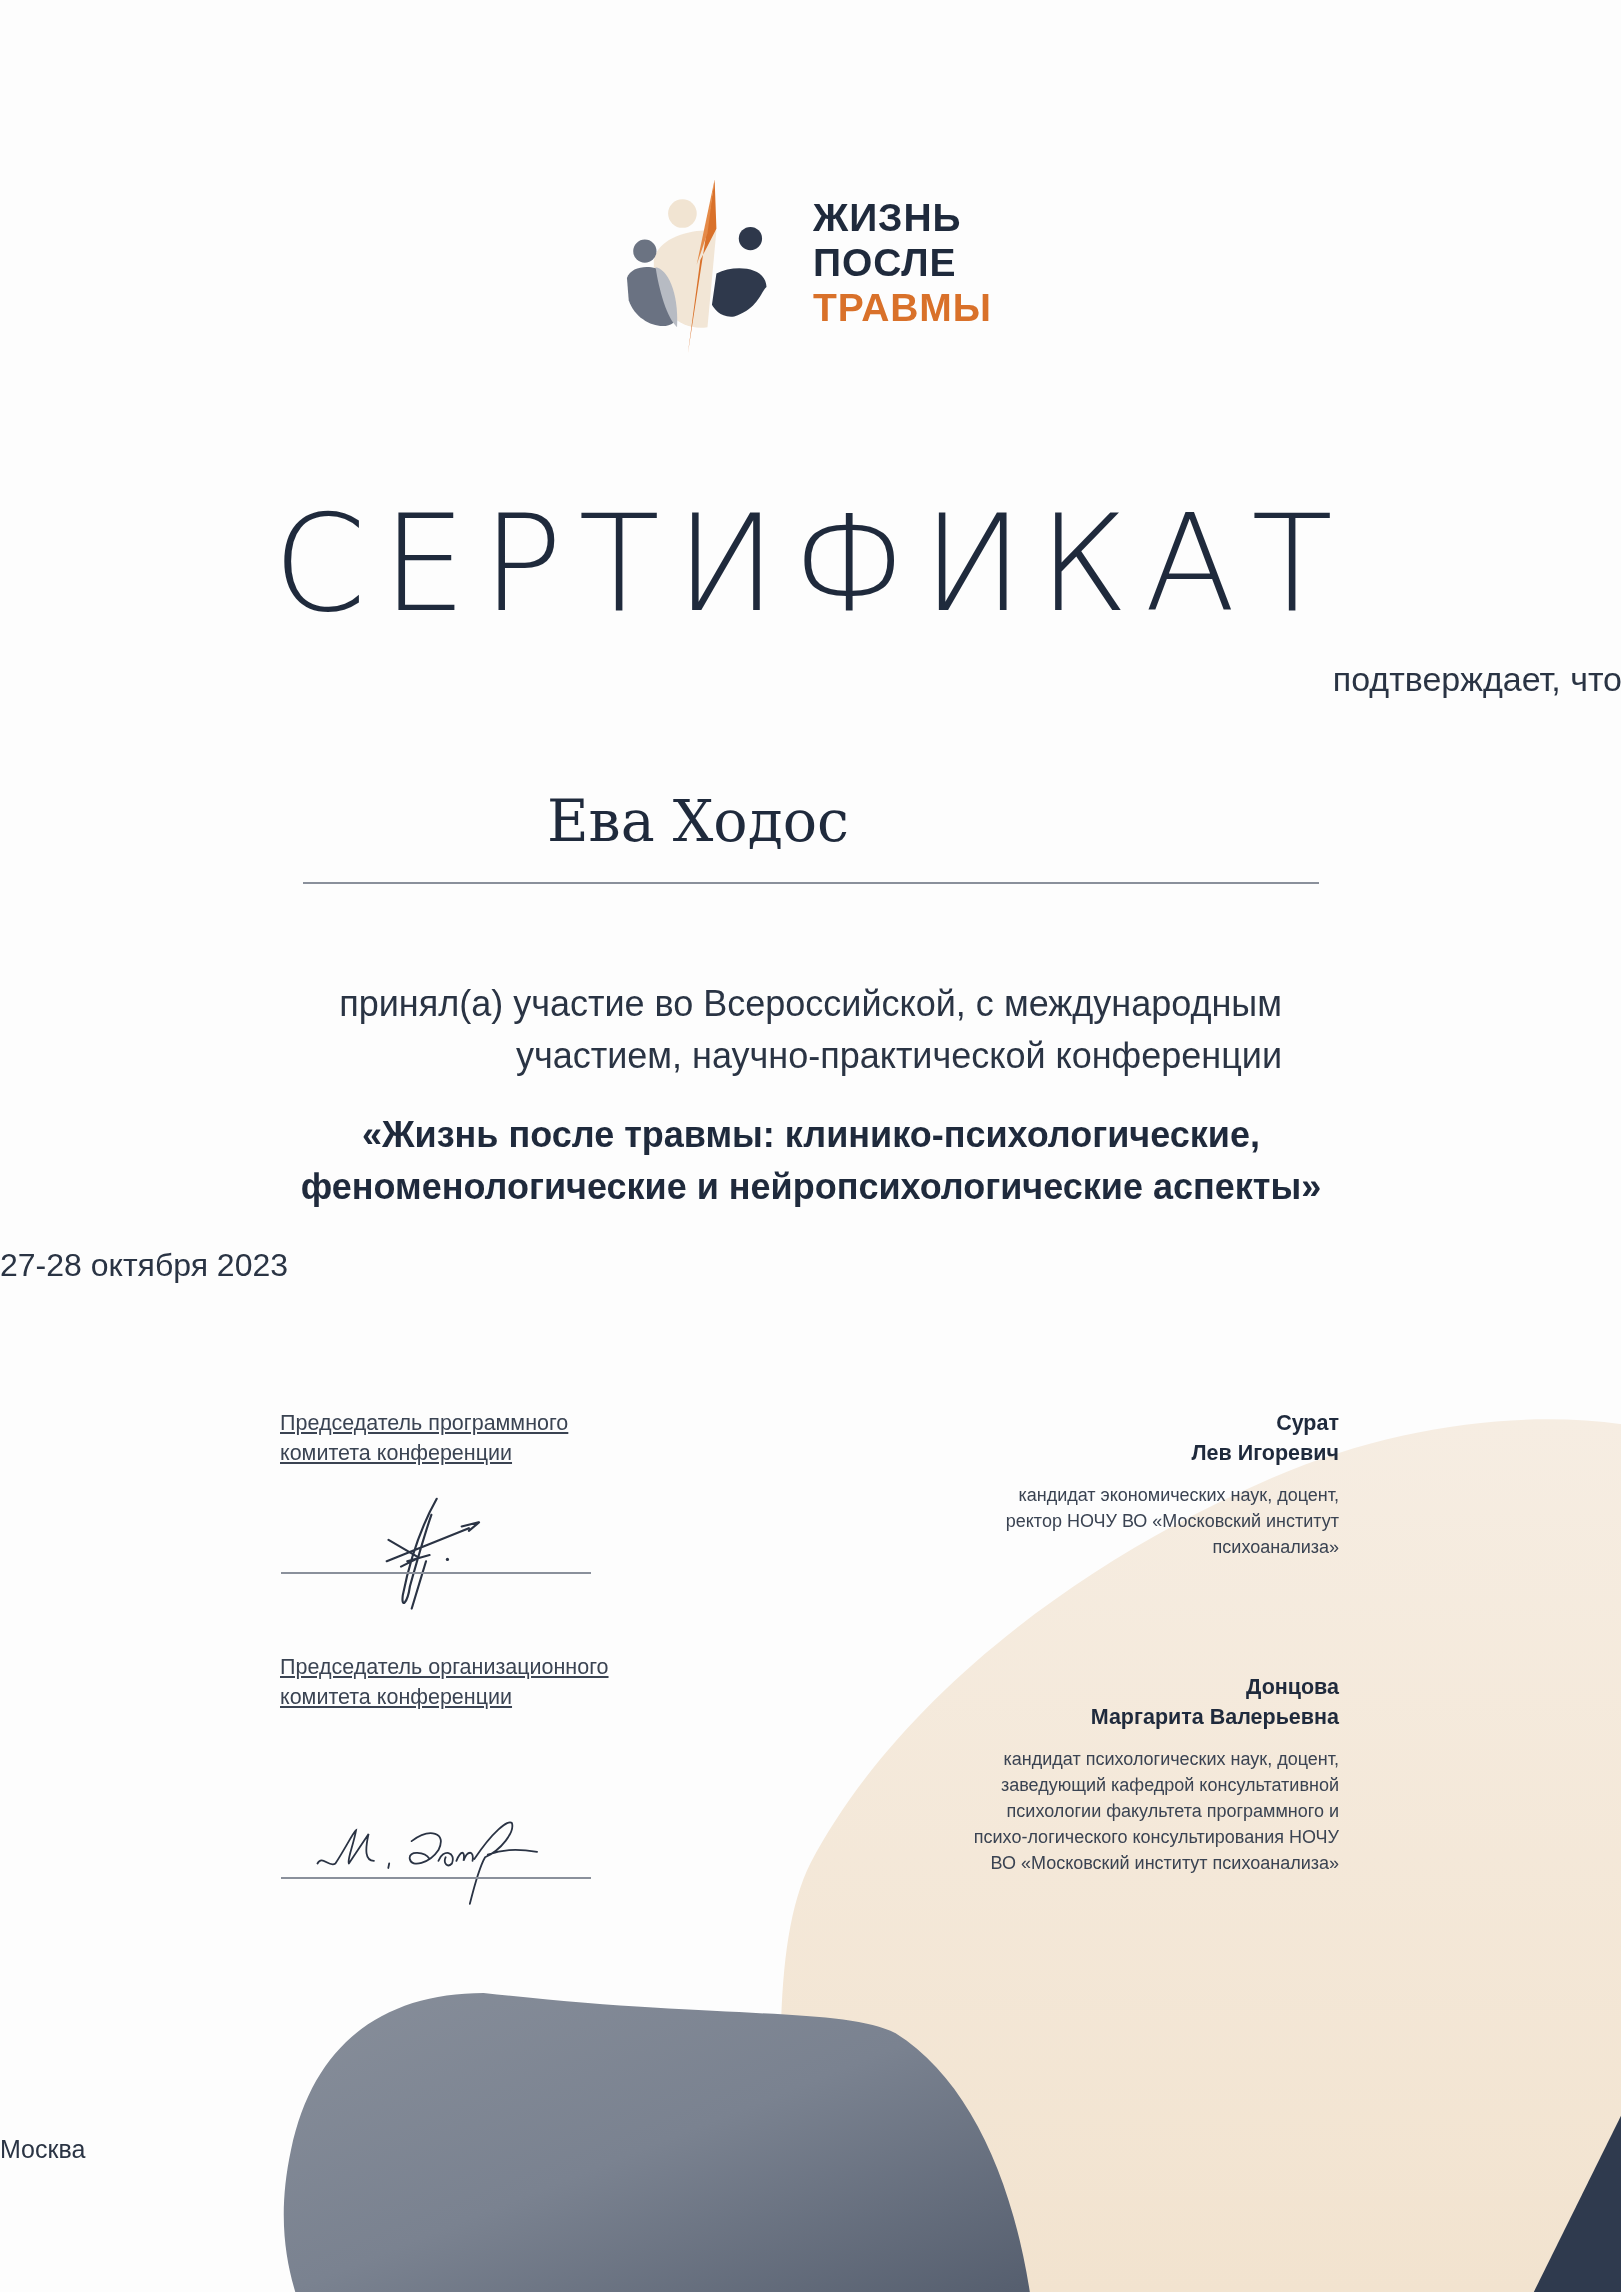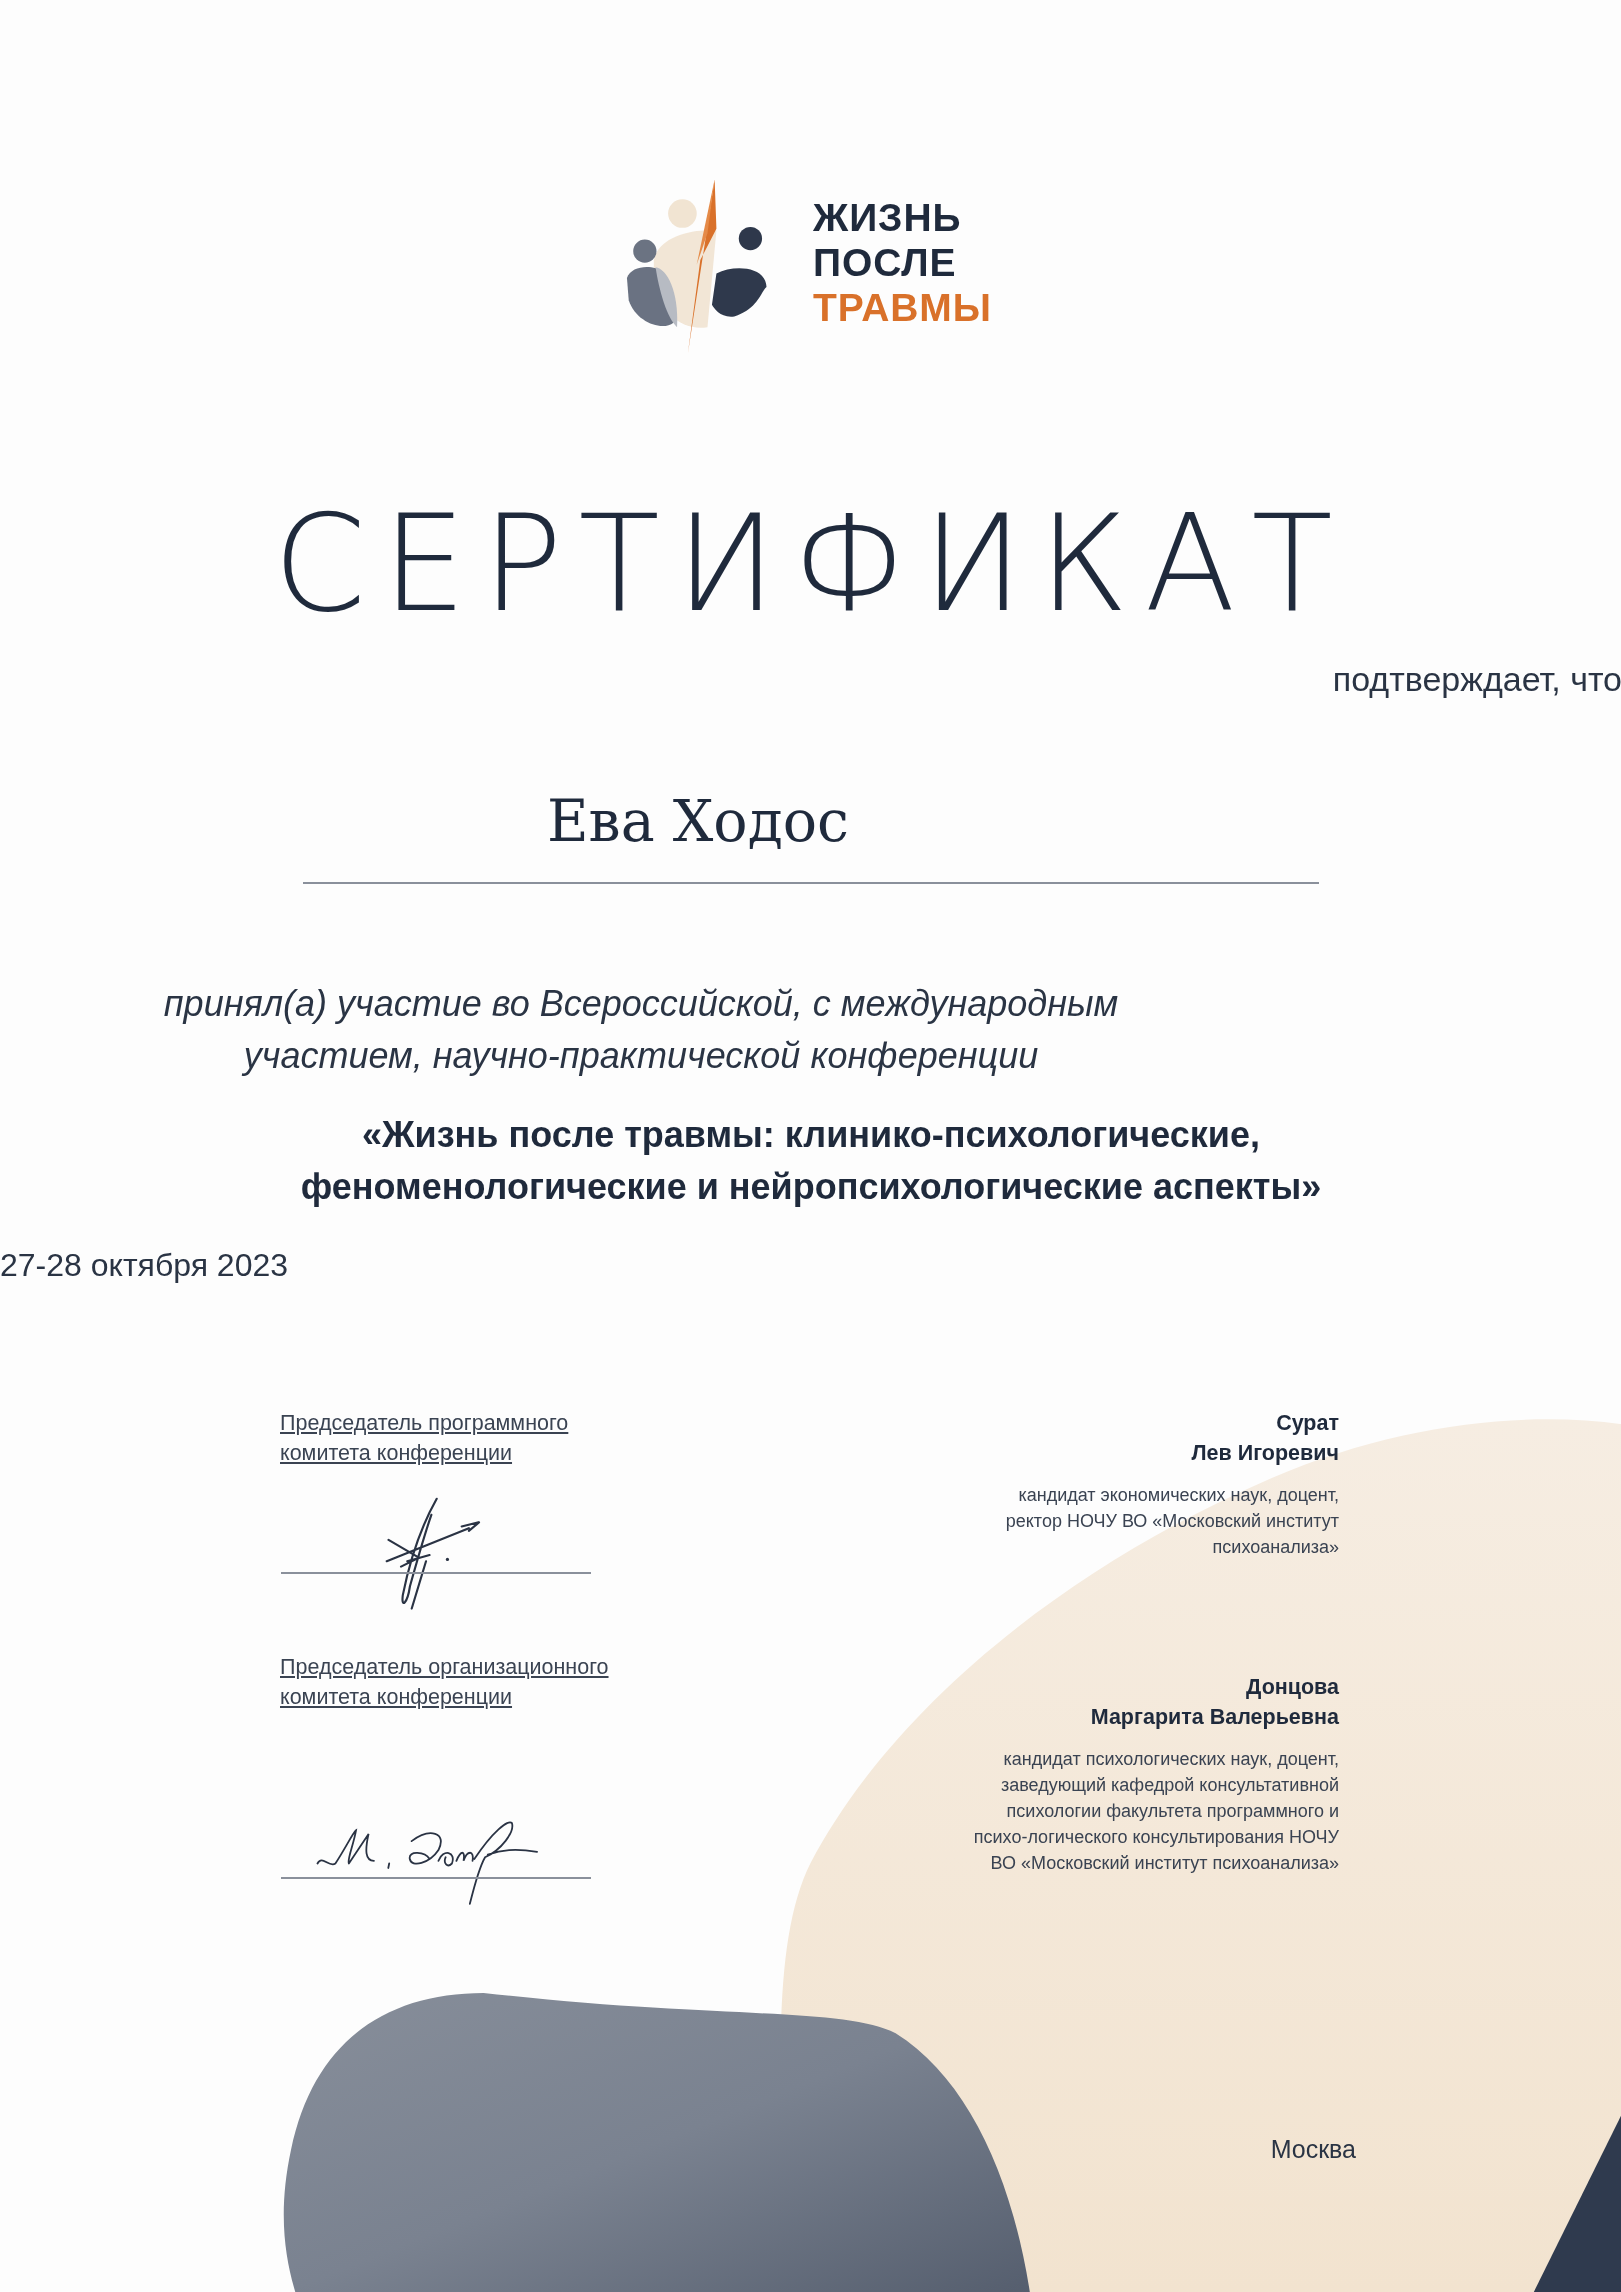--- a/index.html
+++ b/index.html
@@ -17,33 +17,33 @@
   .logo svg { position: absolute; left: 0; top: 0; }
   .logo-text { position: absolute; left: 195px; top: 19.7px; font-weight: 700; font-size: 39px; line-height: 45px; letter-spacing: 0.9px; }
   .logo-text .l1, .logo-text .l2 { color: #1f2a3c; display: block; }
   .logo-text .l3 { color: #d9712a; display: block; }
 
   .title { left: 0; width: 1622px; top: 484px; text-align: center; font-family: "DejaVu Sans", sans-serif; font-weight: 300; font-size: 133px; letter-spacing: 16px; color: #1f2a3c; line-height: 161px; }
   .confirms { left: 0; width: 1622px; top: 660px; text-align: right; font-size: 34px; color: #2a3444; }
   .recipient { left: 0; width: 1396px; top: 788px; text-align: center; font-family: "DejaVu Serif", serif; font-size: 57px; color: #1f2a3c; }
   .name-line { left: 303px; top: 882px; width: 1016px; height: 1.8px; background: #8a909b; }
 
-  .desc { left: 0; width: 1282px; top: 978px; text-align: center; font-size: 36px; line-height: 52px; color: #2a3444; font-style: italic; }
+  .desc { left: 0; width: 1282px; top: 978px; text-align: right; font-size: 36px; line-height: 52px; color: #2a3444; }
   .conf-title { left: 0; width: 1622px; top: 1109px; text-align: center; font-weight: 700; font-size: 36px; line-height: 52px; color: #1f2a3c; }
   .dates { left: 0; width: 1324px; top: 1247px; font-size: 32px; color: #2a3444; }
 
   .role { left: 280px; font-size: 21.5px; line-height: 30px; color: #3a4352; text-decoration: underline; }
   .sig-line { left: 281px; width: 310px; height: 1.8px; background: #8a909b; }
   .sig { left: 296px; }
 
   .person { right: 283px; text-align: right; }
   .person .nm { font-weight: 700; font-size: 21.5px; line-height: 30px; color: #1f2a3c; }
   .person .cred { margin-top: 14.3px; font-size: 18px; line-height: 26px; color: #3a4352; }
 
-  .city { left: 0; width: 1332px; top: 2135px; text-align: right; font-size: 25px; color: #2a3444; margin-left: 24px; }
+  .city { left: 0; width: 1332px; top: 2135px; text-align: left; font-size: 25px; color: #2a3444; }
 </style>
 </head>
 <body>
 
 <svg class="bg-shapes" viewBox="0 0 1811 2560" xmlns="http://www.w3.org/2000/svg">
   <defs>
     <linearGradient id="beige" x1="0" y1="0" x2="0" y2="1">
       <stop offset="0" stop-color="#f6ede2"></stop>
       <stop offset="1" stop-color="#f2e3cf"></stop>
     </linearGradient>

